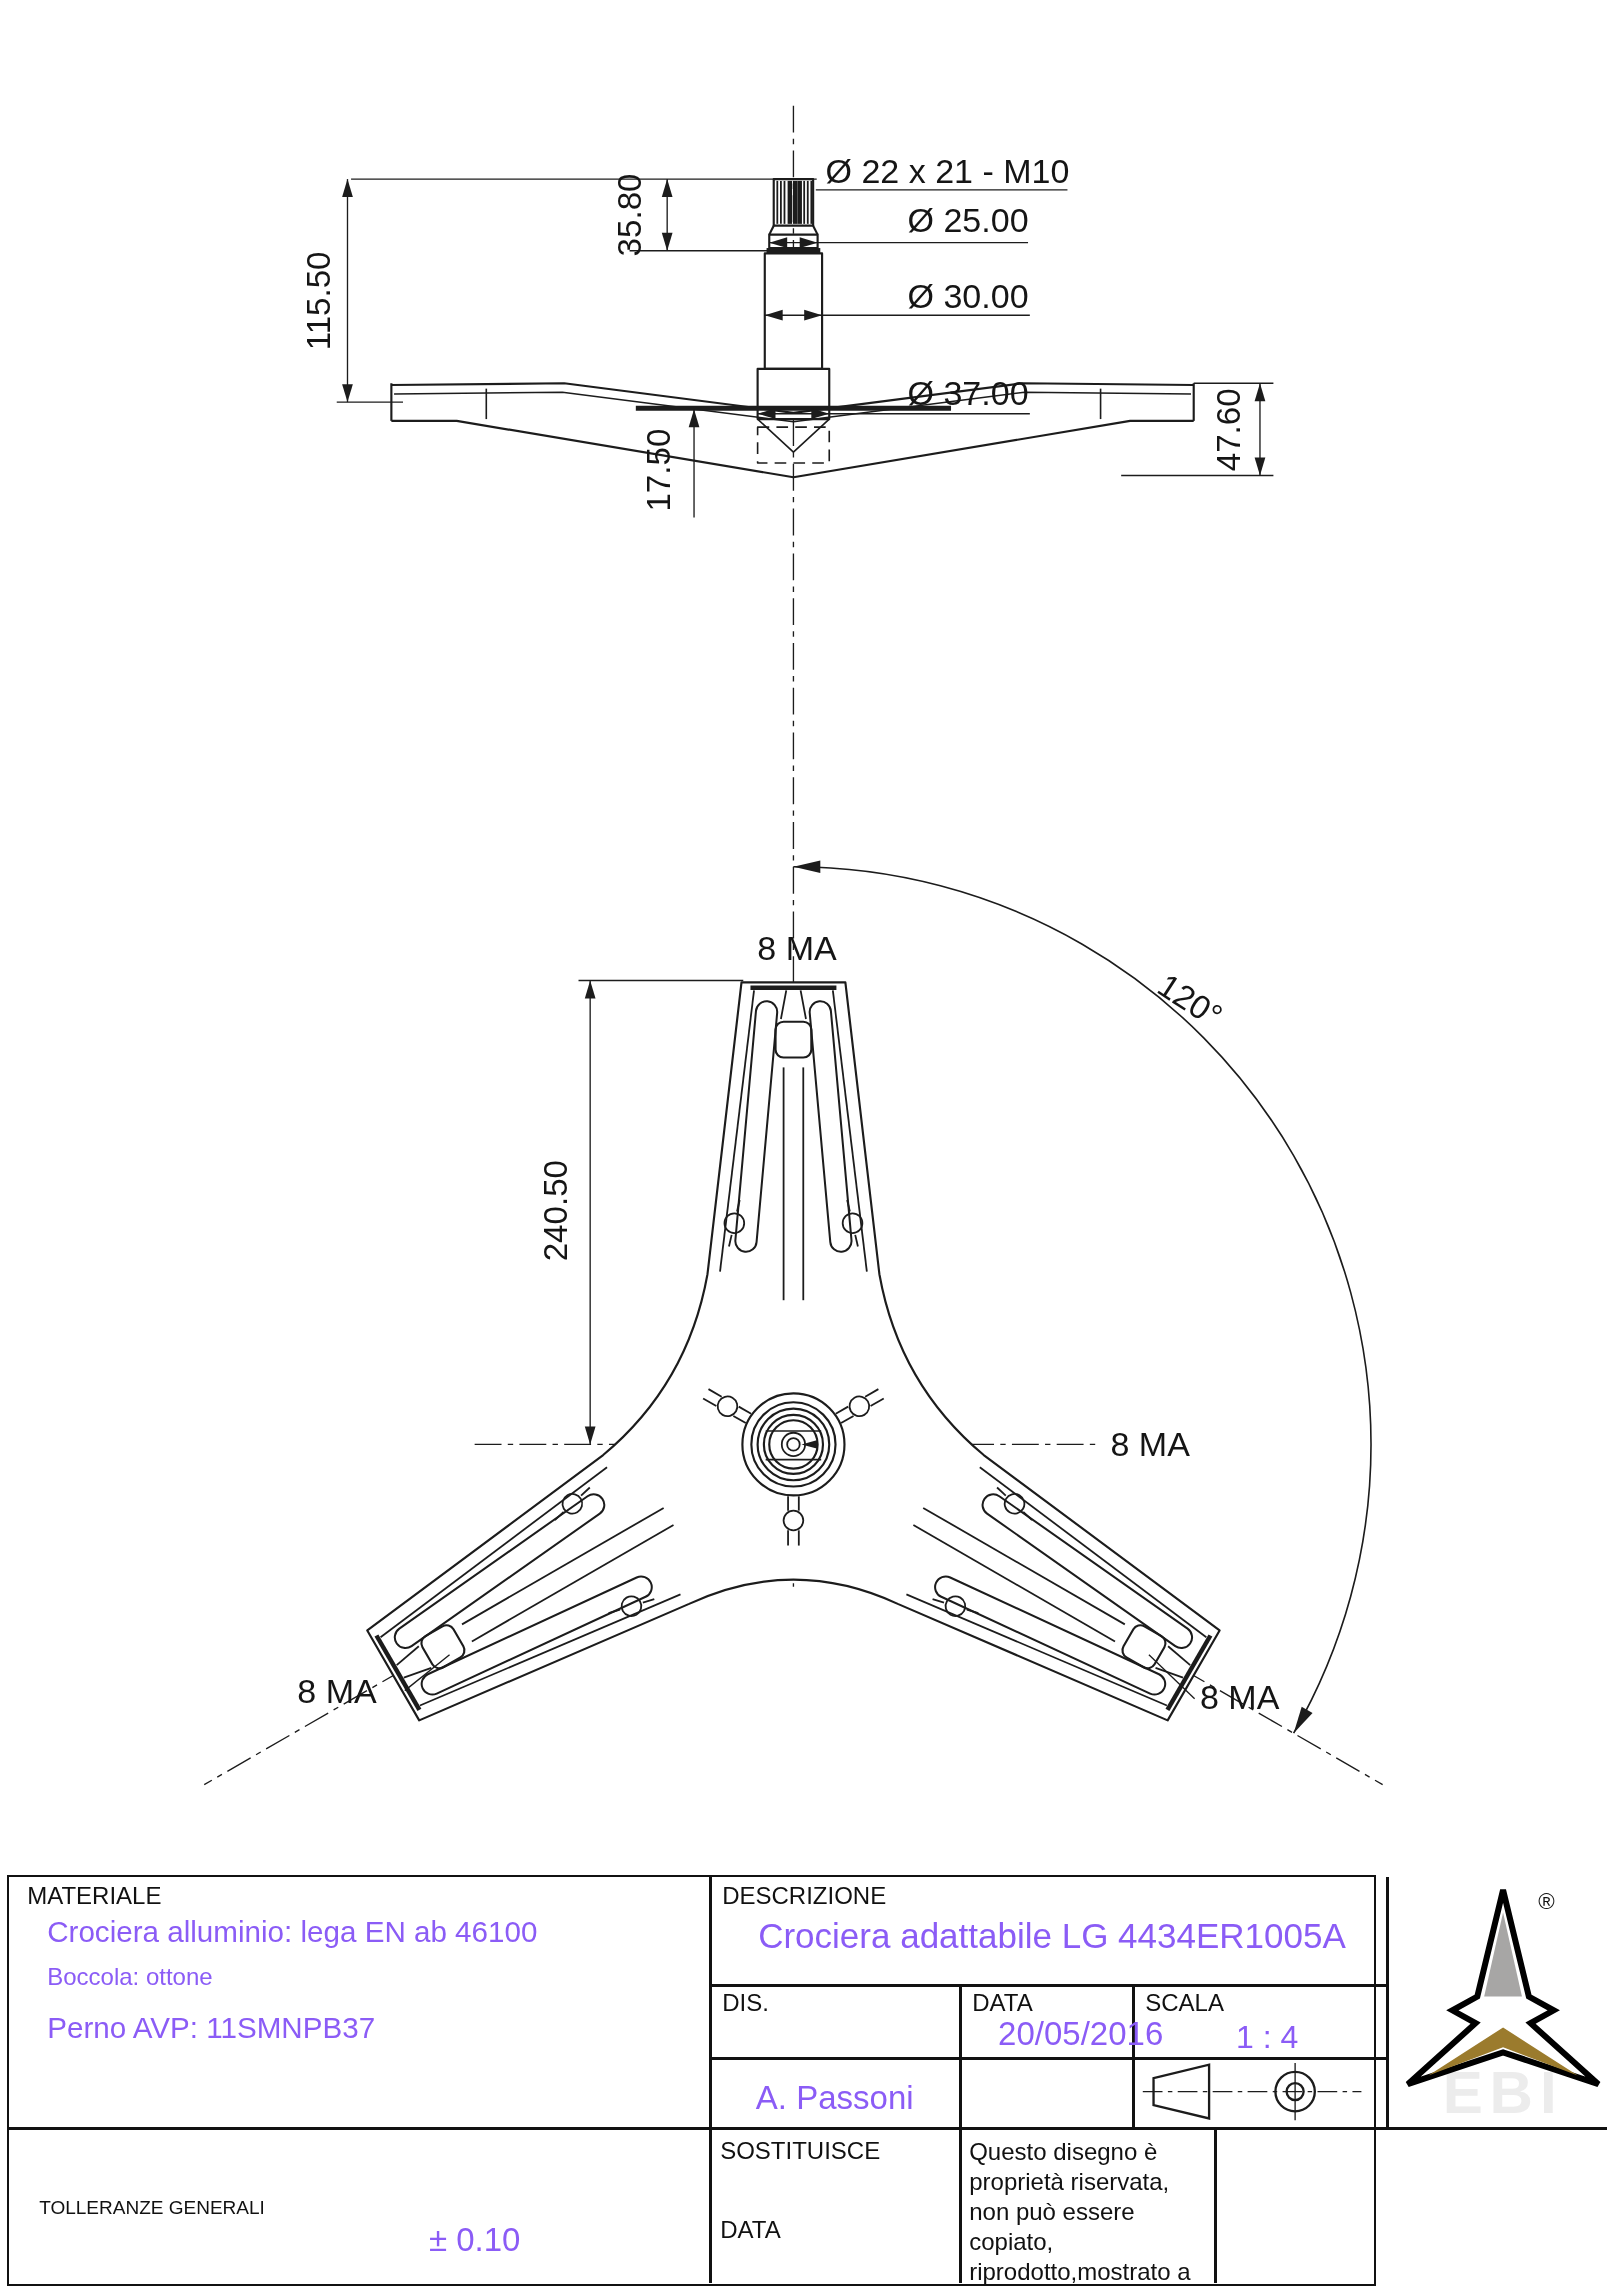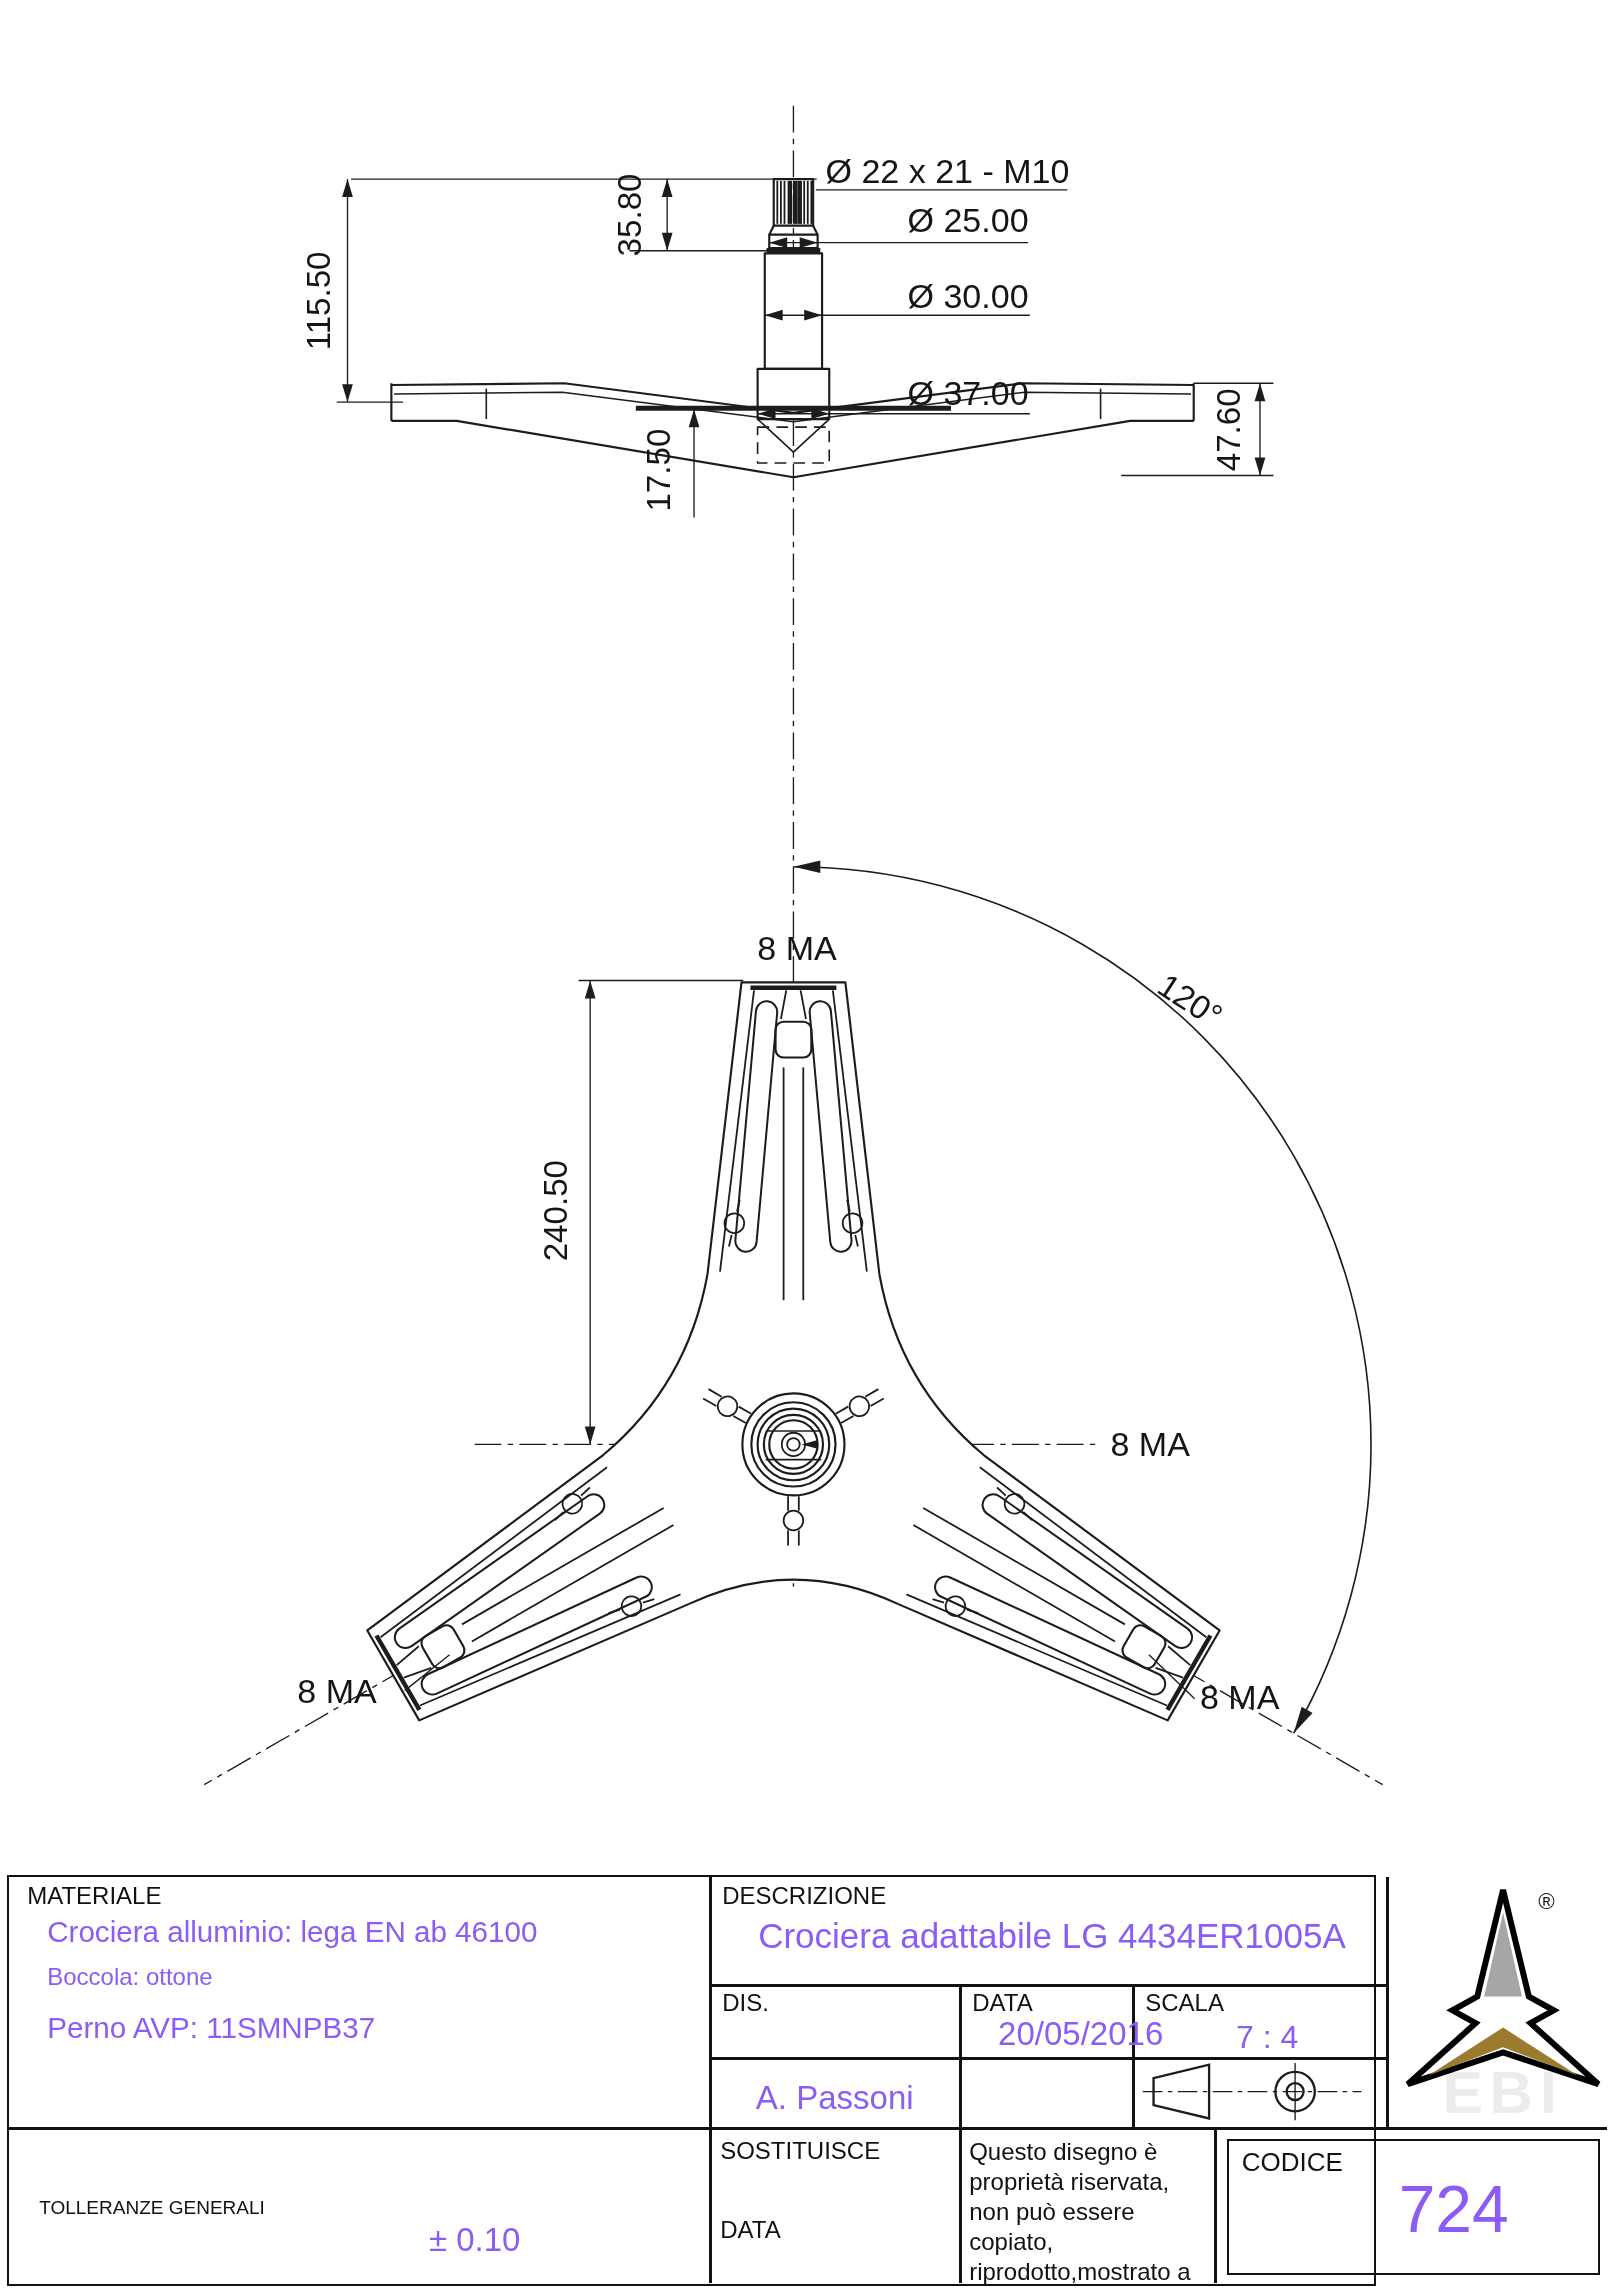--- a/index.html
+++ b/index.html
@@ -204,21 +204,21 @@
     <div class="val" style="left:38px;top:86px;font-size:24px;">Boccola: ottone</div>
     <div class="val" style="left:38px;top:134px;font-size:29.6px;">Perno AVP: 11SMNPB37</div>
 
     <div class="lbl" style="left:713px;top:5.4px;">DESCRIZIONE</div>
     <div class="val" style="left:749px;top:39px;font-size:35px;">Crociera adattabile LG 4434ER1005A</div>
 
     <div class="lbl" style="left:713px;top:112px;">DIS.</div>
     <div class="lbl" style="left:963px;top:112px;">DATA</div>
     <div class="val" style="left:950px;top:138px;width:173px;text-align:center;font-size:33px;margin-left:35px;">20/05/2016</div>
     <div class="lbl" style="left:1136px;top:112px;">SCALA</div>
-    <div class="val" style="left:1155px;top:142px;width:206px;text-align:center;font-size:32px;">7 : 4</div>
+    <div class="val" style="left:1155px;top:142px;width:206px;text-align:center;font-size:32px;">1 : 4</div>
     <div class="val" style="left:709px;top:202px;width:233px;text-align:center;font-size:33px;">A. Passoni</div>
 
     <svg width="224" height="63" viewBox="0 0 250 70" style="position:absolute;left:1132px;top:184px;">
       <line x1="2" y1="34" x2="246" y2="34" stroke="#1c1c1c" stroke-width="1.5" stroke-dasharray="22 6 5 6"></line>
       <path d="M 14,19 L 14,49 L 76,64 L 76,4 Z" fill="none" stroke="#1c1c1c" stroke-width="2.6"></path>
       <circle cx="172" cy="34" r="22" fill="none" stroke="#1c1c1c" stroke-width="2.6"></circle>
       <circle cx="172" cy="34" r="9.5" fill="none" stroke="#1c1c1c" stroke-width="2.6"></circle>
       <line x1="172" y1="2" x2="172" y2="66" stroke="#1c1c1c" stroke-width="1.5"></line>
     </svg>
 
@@ -228,20 +228,16 @@
       <path d="M 127,34 L 149,132 L 105,132 Z" fill="#a7a6a5" stroke="none"></path>
       <path d="M 127,168 L 214,224 L 127,191 L 40,224 Z" fill="#9b7b2d" stroke="none"></path>
       <text x="168" y="30" style="font-size:26px;fill:#111;">®</text>
     </svg>
 
     <div class="lbl" style="left:30px;top:288px;font-size:19px;margin-top:32px;">TOLLERANZE GENERALI</div>
     <div class="val" style="left:376px;top:304px;width:179px;text-align:center;font-size:33px;margin-top:40px;">± 0.10</div>
     <div class="lbl" style="left:711px;top:260px;text-align:center;">SOSTITUISCE</div>
     <div class="lbl" style="left:711px;top:339px;">DATA</div>
     <div class="note" style="left:960px;top:260px;width:235px;">Questo disegno è proprietà riservata, non può essere copiato, riprodotto,mostrato a terzi, senza nostra autorizzazione scritta</div>
-    <div class="codbox" style="left:1218px;top:262px;width:373px;height:136px;">
-      <div class="lbl" style="left:12.5px;top:6.3px;font-size:26px;">CODICE</div>
-      <div class="val" style="left:81px;top:30px;width:287px;text-align:center;font-size:66px;">724</div>
-    </div>
   </div>
 
 </div>
 
 
 </body></html>

